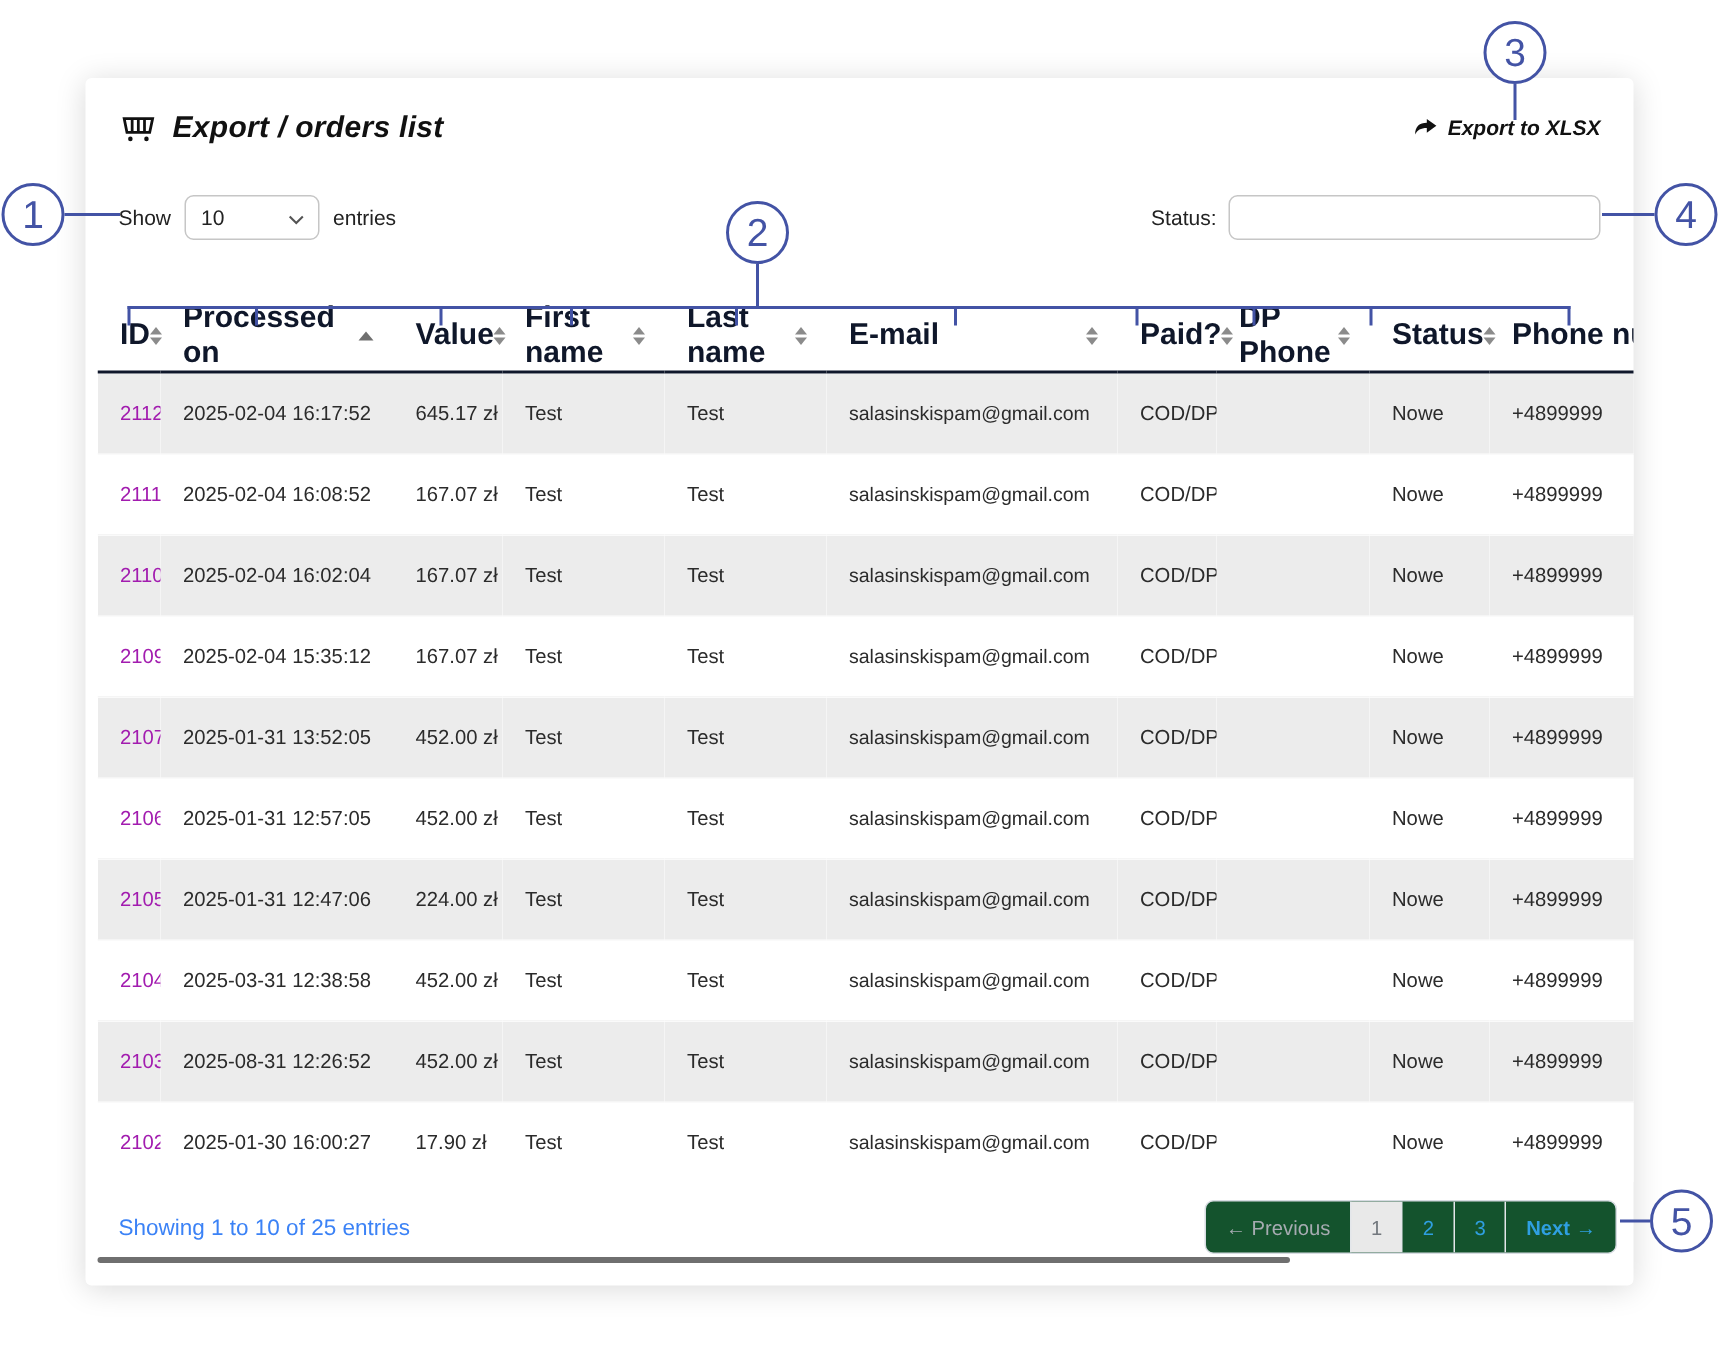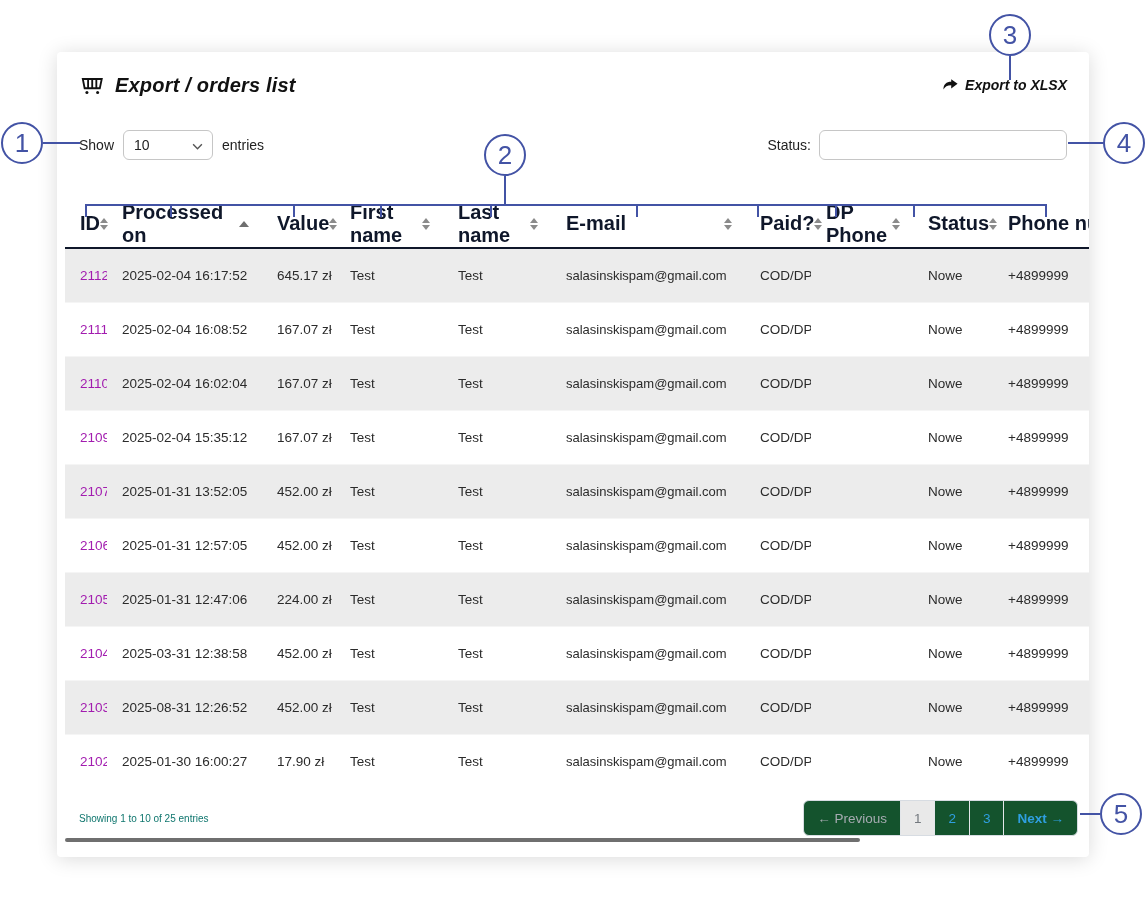--- a/index.html
+++ b/index.html
@@ -48,21 +48,21 @@
 
   
   .sort { display:flex; flex-direction:column; align-items:center; gap:2px; }
   .tu { width:0; height:0; border-left:4px solid transparent; border-right:4px solid transparent; border-bottom:5px solid #8b8b8b; }
   .td-tri { width:0; height:0; border-left:4px solid transparent; border-right:4px solid transparent; border-top:5px solid #8b8b8b; }
   .tu.big { border-left-width:5px; border-right-width:5px; border-bottom:6px solid #6f6f6f; }
 
   
   .card-footer { position:absolute; left:22px; right:11px; top:748px; height:36px;
     display:flex; align-items:center; justify-content:space-between; }
-  .showing { font-size:10px; color:#0f766e; }
+  .showing { font-size:15px; color:#3b82f6; }
   .pager { display:flex; border:1px solid #d7dce2; border-radius:6px; overflow:hidden; background:#14532d; }
   .pager a { display:flex; align-items:center; justify-content:center; height:34px; padding:0 13px;
     font-size:13.5px; text-decoration:none; border-left:1px solid #e3e6ea; cursor:pointer; }
   .pager a:first-child { border-left:none; }
   .pg-prev { color:#a6abb1; }
   .pg-current { background:#e9e9e9; color:#73787e; min-width:34px; }
   .pg-num { color:#2f9fe0; min-width:34px; }
   .pg-next { color:#2f9fe0; font-weight:bold; }
 
   .hscroll-thumb { position:absolute; left:8px; top:786px; width:795px; height:4px;

